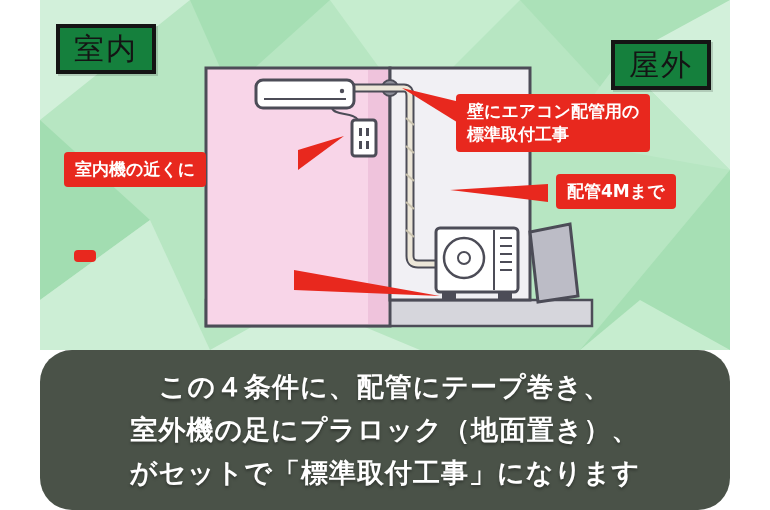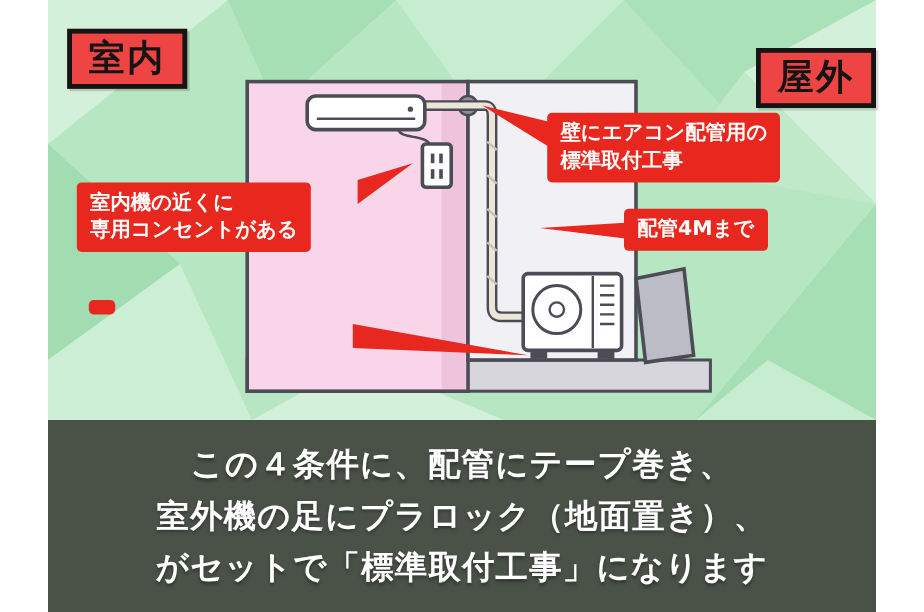--- a/index.html
+++ b/index.html
@@ -2,35 +2,35 @@
 <html><head>
 <meta charset="utf-8">
 <style>
   html,body{margin:0;padding:0;background:#ffffff;}
   .canvas{
     position:relative;width:770px;height:510px;overflow:hidden;background:#ffffff;
     font-family:"DejaVu Sans","Liberation Sans",sans-serif;
   }
   .illustration{position:absolute;left:0;top:0;}
   .label-box{
-    position:absolute;background:#ef4444;color:#141414;
-    border:4px solid #141414;font-size:30px;font-weight:700;
+    position:absolute;background:#15803d;color:#141414;
+    border:4px solid #141414;font-size:30px;font-weight:400;
     padding:2px 14px;letter-spacing:2px;line-height:1.25;
     box-shadow:2px 2px 0 rgba(0,0,0,0.15);
   }
   .callout{
     position:absolute;background:#e8281e;color:#ffffff;
     font-weight:800;font-size:17px;line-height:1.35;
     padding:6px 11px;border-radius:4px;white-space:nowrap;
   }
   .callout .cl{display:block;}
   .footer{
     position:absolute;left:40px;right:40px;top:350px;bottom:0;
     background:#4a5248;display:flex;flex-direction:column;
-    justify-content:center;align-items:center;gap:7px;
+    justify-content:center;align-items:center;gap:7px;border-radius:32px;
   }
   .footer .fl{
     color:#ffffff;font-size:27px;font-weight:800;letter-spacing:1px;
     text-shadow:0 2px 3px rgba(0,0,0,0.35);white-space:nowrap;
   }
 </style>
 </head>
 <body>
 
 <div class="canvas">
@@ -99,33 +99,32 @@
 
     <g fill="#e8281e">
       <polygon points="460,102 460,124 402,88"></polygon>
       <polygon points="298,150 298,170 344,136"></polygon>
       <polygon points="548,184 548,202 450,190"></polygon>
       <polygon points="294,270 294,290 440,296"></polygon>
     </g>
   </svg>
 
   <div class="label-box" style="left:56px;top:24px">室内</div>
-  <div class="label-box" style="left:630px;top:40px">屋外</div>
+  <div class="label-box" style="left:611px;top:40px">屋外</div>
 
   <div class="callout" style="left:456px;top:94px">
     <span class="cl">壁にエアコン配管用の</span>
     <span class="cl">標準取付工事</span>
   </div>
 
   <div class="callout" style="left:64px;top:152px">
     <span class="cl">室内機の近くに</span>
-    <span class="cl">専用コンセントがある</span>
   </div>
 
-  <div class="callout" style="left:520px;top:174px">
+  <div class="callout" style="left:556px;top:174px">
     <span class="cl">配管4Mまで</span>
   </div>
 
   <div class="callout" style="left:74px;top:250px">
   </div>
 
   <div class="footer">
     <span class="fl">この４条件に、配管にテープ巻き、</span>
     <span class="fl">室外機の足にプラロック（地面置き）、</span>
     <span class="fl">がセットで「標準取付工事」になります</span>

